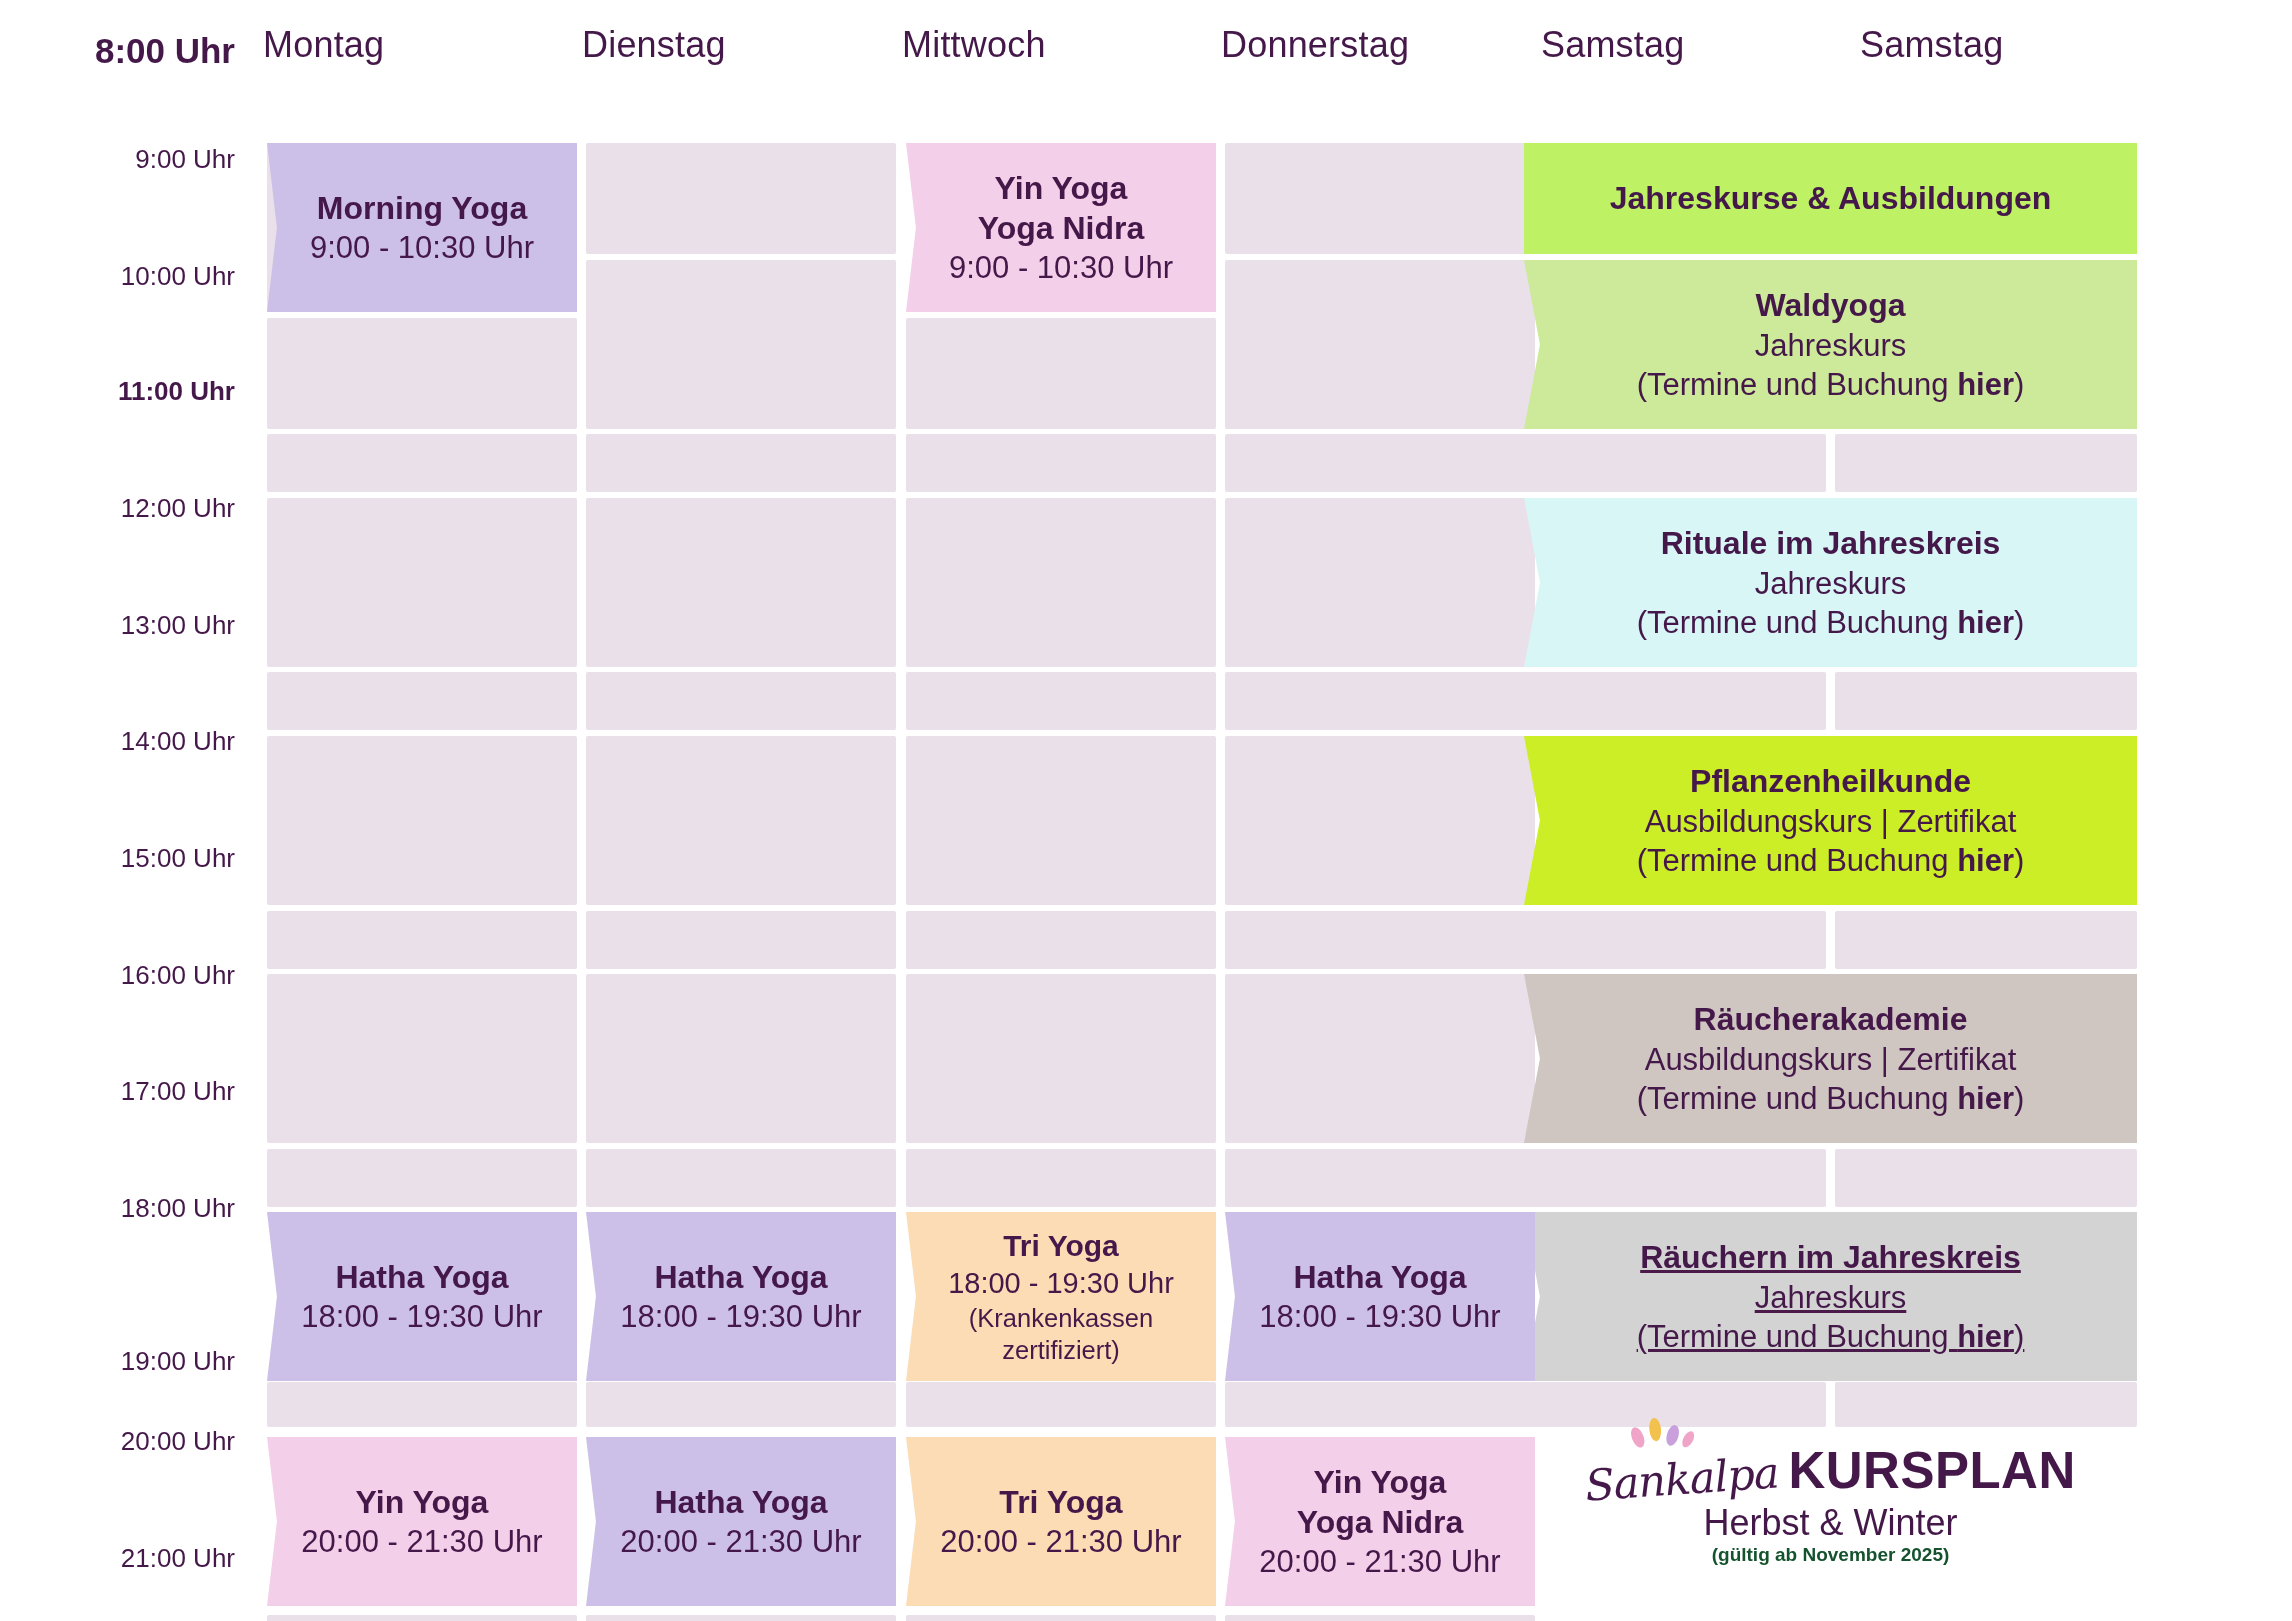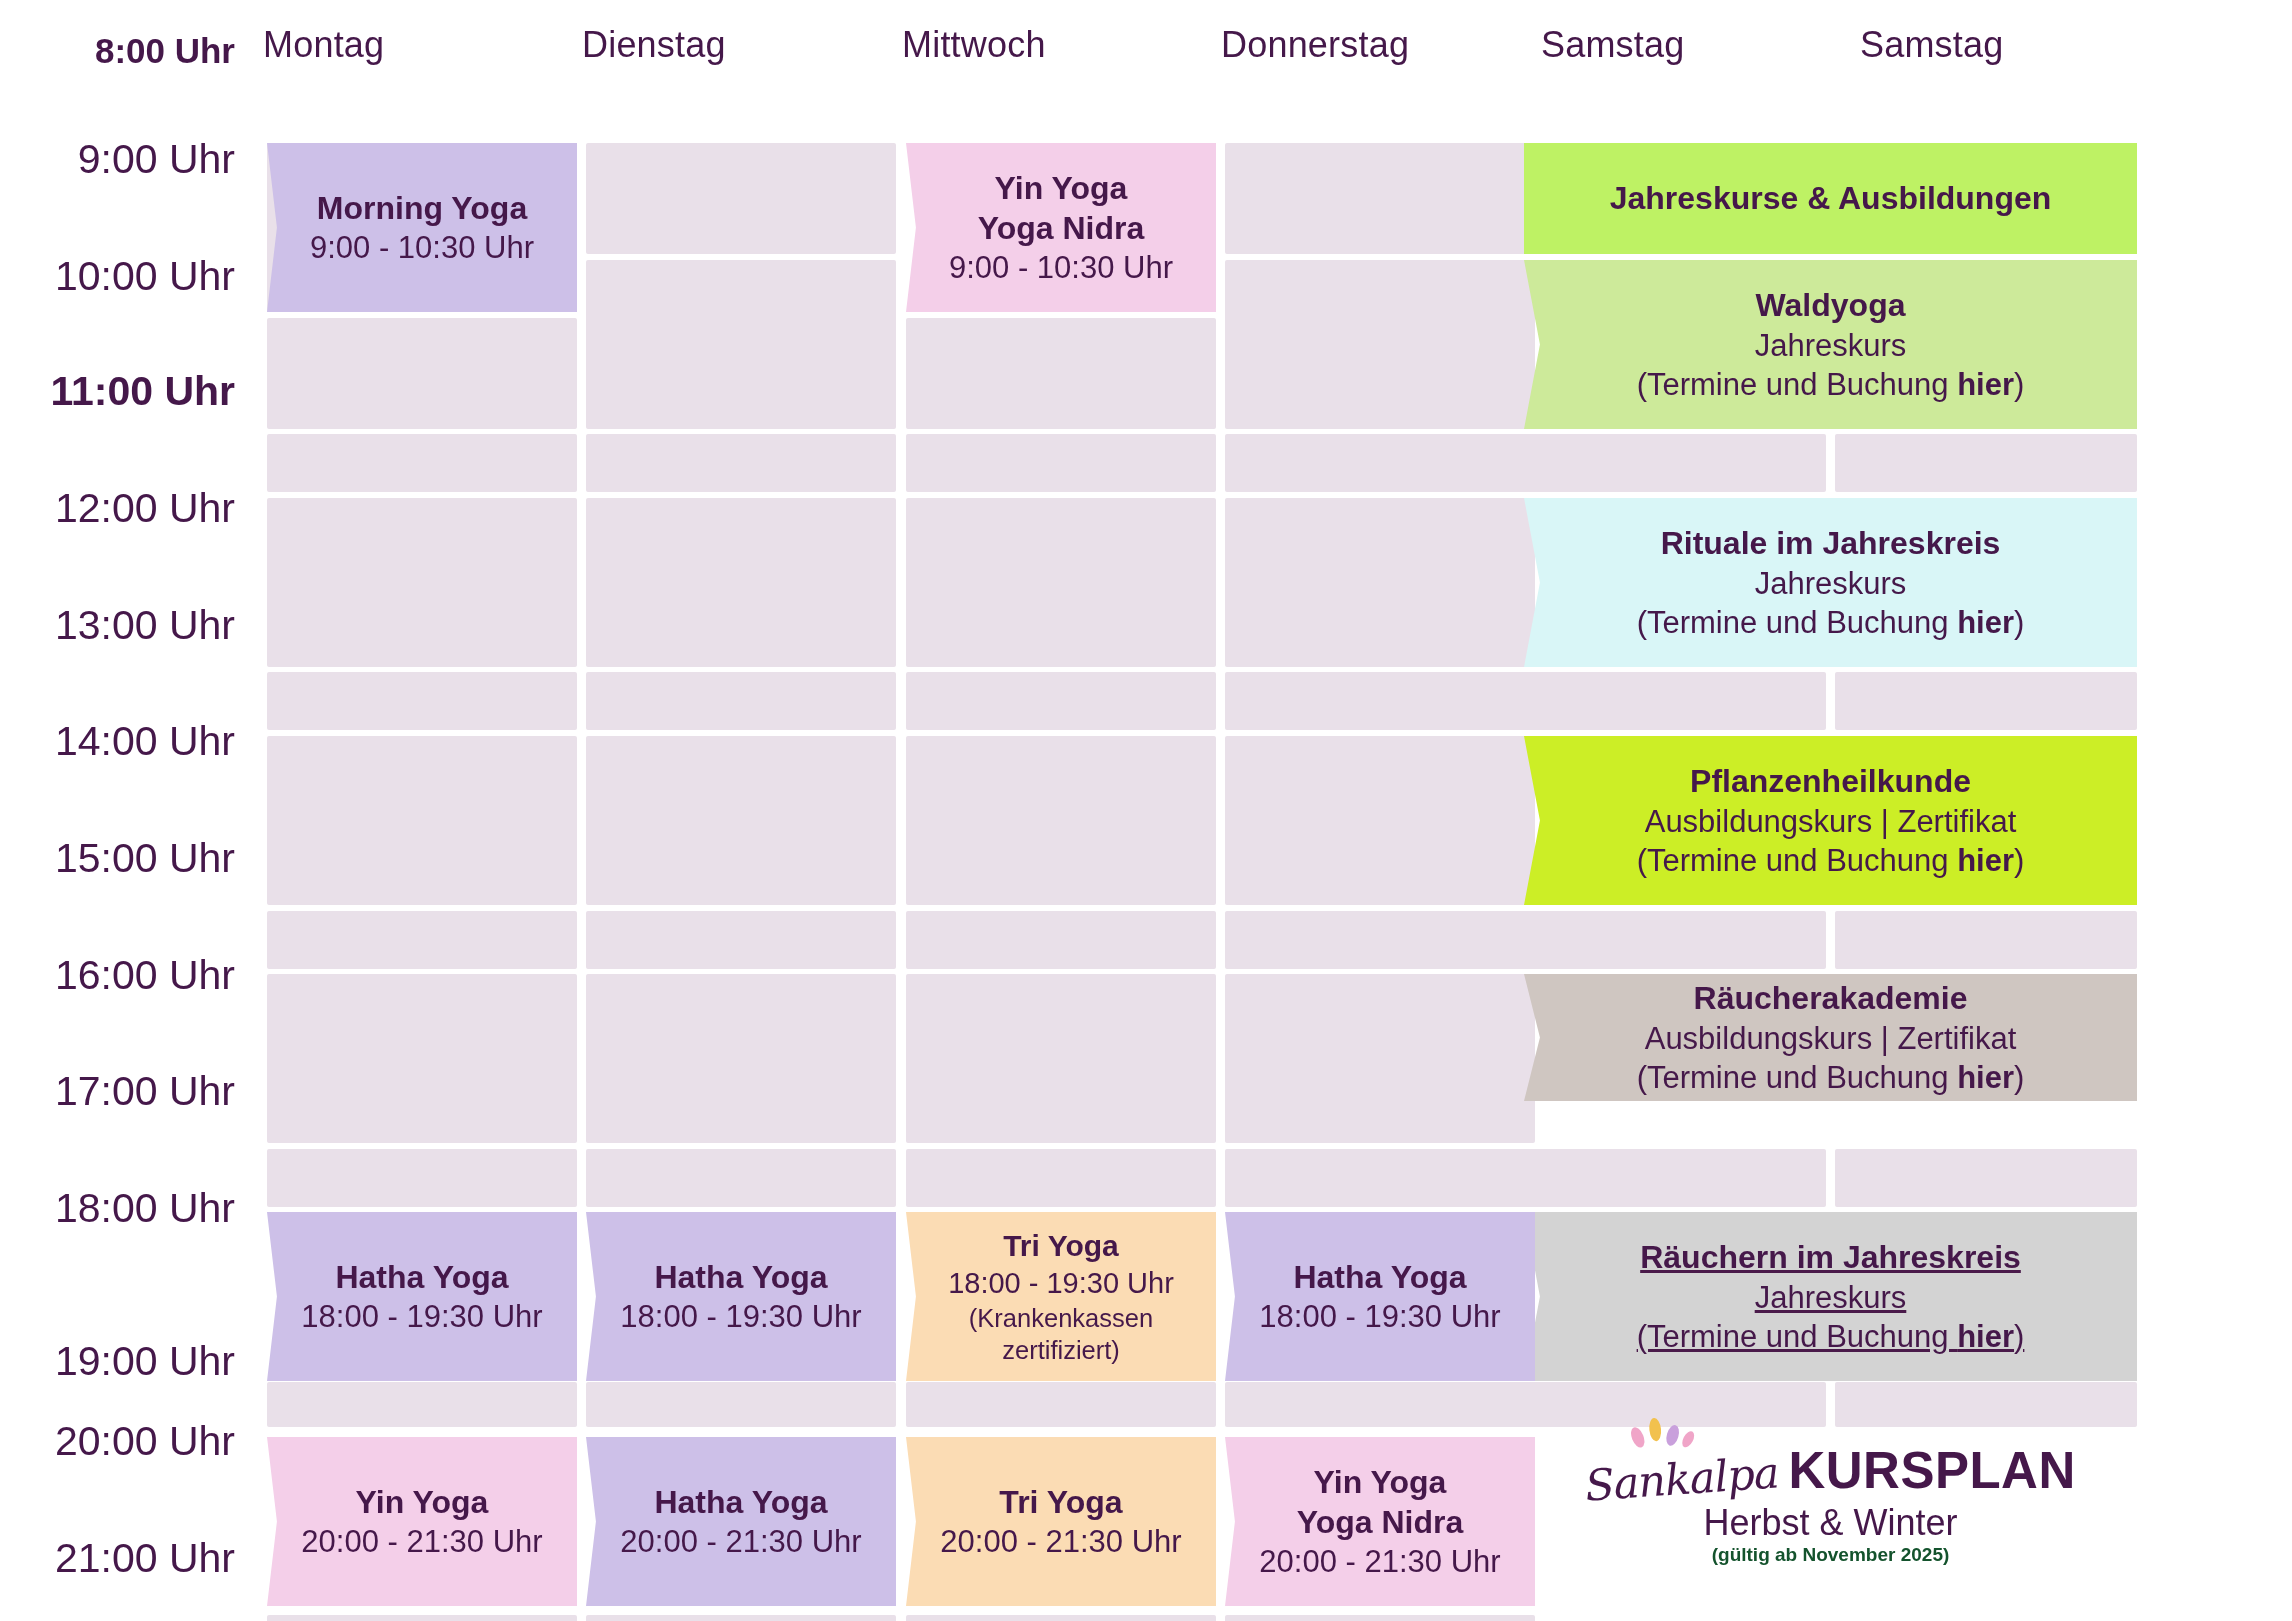--- a/index.html
+++ b/index.html
@@ -42,21 +42,21 @@
     color: #45184a;
     font-weight: bold;
   }
 
   
   .timelabel {
     position: absolute;
     left: 0;
     width: 235px;
     text-align: right;
-    font-size: 41px;
+    font-size: 26px;
     color: #45184a;
     height: 43px;
     line-height: 43px;
   }
 
   
   .slot {
     position: absolute;
     background: #e9e0e9;
     border-radius: 2px;
@@ -275,21 +275,21 @@
     <div class="t2">Jahreskurs</div>
     <div class="t2"><span>(Termine und Buchung </span><span class="bold-inline">hier</span><span>)</span></div>
   </div>
 
   <div class="ev c-lime flag" style="left:1524px;top:736px;width:613px;height:169px;">
     <div class="t1">Pflanzenheilkunde</div>
     <div class="t2">Ausbildungskurs | Zertifikat</div>
     <div class="t2"><span>(Termine und Buchung </span><span class="bold-inline">hier</span><span>)</span></div>
   </div>
 
-  <div class="ev c-taupe flag" style="left:1524px;top:974px;width:613px;height:127px;">
+  <div class="ev c-taupe flag" style="left:1524px;top:974px;width:613px;height:169px;">
     <div class="t1">Räucherakademie</div>
     <div class="t2">Ausbildungskurs | Zertifikat</div>
     <div class="t2"><span>(Termine und Buchung </span><span class="bold-inline">hier</span><span>)</span></div>
   </div>
 
   <div class="ev c-gray flag" style="left:1524px;top:1212px;width:613px;height:169px;">
     <div class="t1">Räuchern im Jahreskreis</div>
     <div class="t2">Jahreskurs</div>
     <div class="t2"><span>(Termine und Buchung </span><span class="bold-inline">hier</span><span>)</span></div>
   </div>

